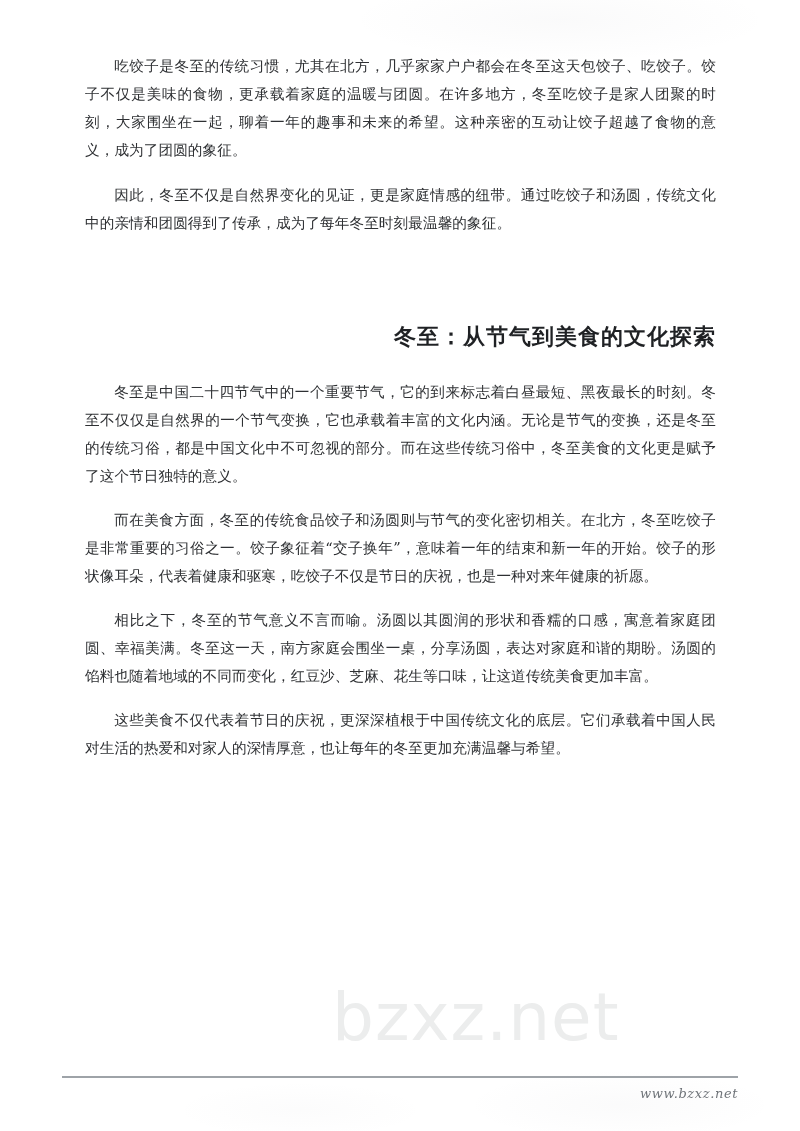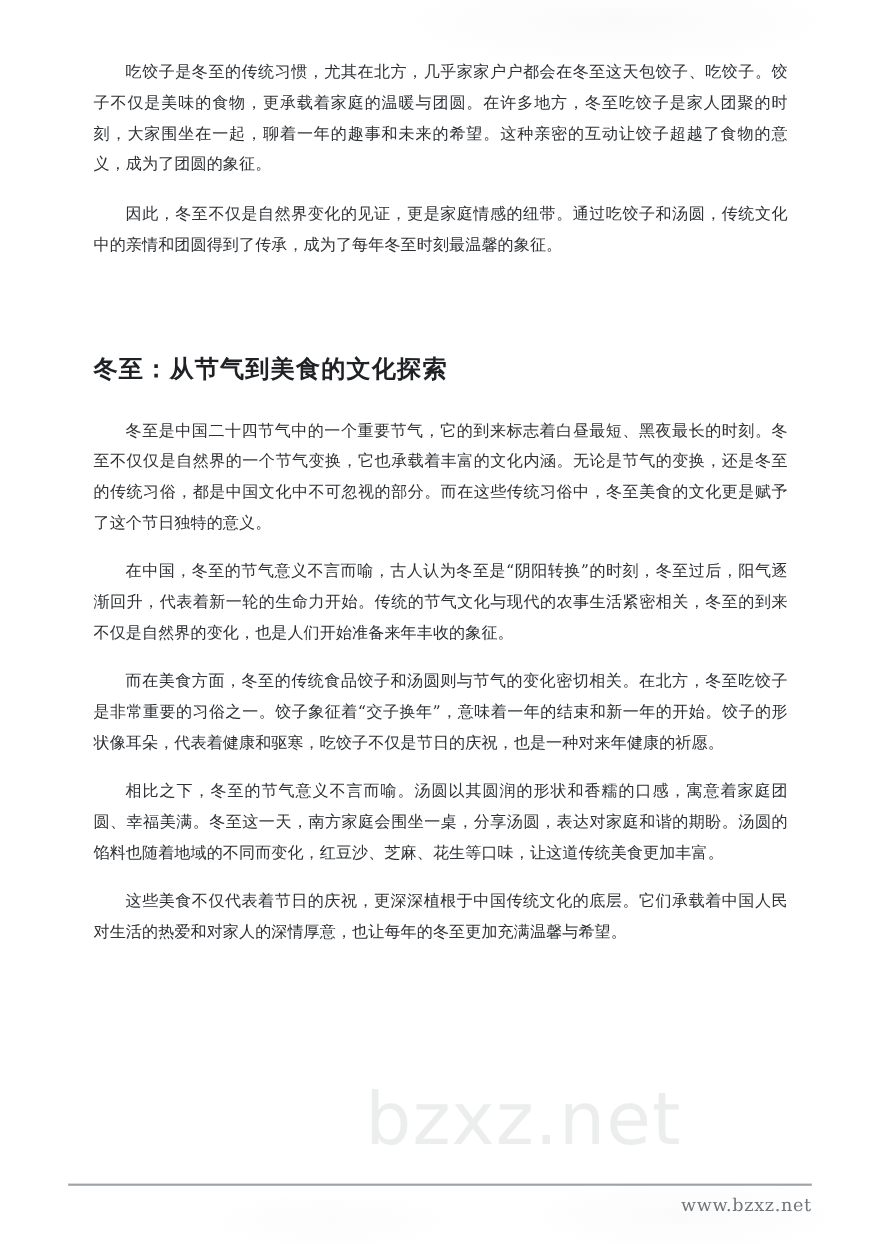--- a/index.html
+++ b/index.html
@@ -58,21 +58,21 @@
     font-family: "DejaVu Serif", "Liberation Serif", serif;
   }
 
   .gap-block { height: 66px; }
 
   h1.article-title {
     margin: 0 0 24px 0;
     font-size: 22px;
     line-height: 34px;
     font-weight: bold;
-    text-align: left;
+    text-align: right;
     color: #1f2124;
     letter-spacing: 1px;
     font-family: "DejaVu Sans", "Liberation Sans", sans-serif;
   }
 
   .section-body p.para { margin-bottom: 16px; }
 
   .watermark {
     position: absolute;
     left: 332px;
@@ -94,21 +94,22 @@
     width: 676px;
     height: 2px;
     background: #9ea3a8;
     z-index: 3;
   }
 
   .footer-url {
     position: absolute;
     right: 62px;
     top: 1086px;
-    font-size: 16px;
+    font-size: 13px;
+    font-style: italic;
     letter-spacing: 0.6px;
     color: #6f7479;
     font-family: "DejaVu Serif", "Liberation Serif", serif;
     z-index: 3;
     text-align: center;
   }
 </style>
 </head>
 <body>
 
@@ -121,21 +122,20 @@
     <div class="section-top">
       <p class="para">吃饺子是冬至的传统习惯，尤其在北方，几乎家家户户都会在冬至这天包饺子、吃饺子。饺子不仅是美味的食物，更承载着家庭的温暖与团圆。在许多地方，冬至吃饺子是家人团聚的时刻，大家围坐在一起，聊着一年的趣事和未来的希望。这种亲密的互动让饺子超越了食物的意义，成为了团圆的象征。</p>
       <p class="para">因此，冬至不仅是自然界变化的见证，更是家庭情感的纽带。通过吃饺子和汤圆，传统文化中的亲情和团圆得到了传承，成为了每年冬至时刻最温馨的象征。</p>
     </div>
 
     <div class="gap-block"></div>
 
     <div class="section-body">
       <h1 class="article-title">冬至：从节气到美食的文化探索</h1>
       <p class="para">冬至是中国二十四节气中的一个重要节气，它的到来标志着白昼最短、黑夜最长的时刻。冬至不仅仅是自然界的一个节气变换，它也承载着丰富的文化内涵。无论是节气的变换，还是冬至的传统习俗，都是中国文化中不可忽视的部分。而在这些传统习俗中，冬至美食的文化更是赋予了这个节日独特的意义。</p>
-      <p class="para">在中国，冬至的节气意义不言而喻，古人认为冬至是“阴阳转换”的时刻，冬至过后，阳气逐渐回升，代表着新一轮的生命力开始。传统的节气文化与现代的农事生活紧密相关，冬至的到来不仅是自然界的变化，也是人们开始准备来年丰收的象征。</p>
       <p class="para">而在美食方面，冬至的传统食品饺子和汤圆则与节气的变化密切相关。在北方，冬至吃饺子是非常重要的习俗之一。饺子象征着“交子换年”，意味着一年的结束和新一年的开始。饺子的形状像耳朵，代表着健康和驱寒，吃饺子不仅是节日的庆祝，也是一种对来年健康的祈愿。</p>
       <p class="para">相比之下，冬至的节气意义不言而喻。汤圆以其圆润的形状和香糯的口感，寓意着家庭团圆、幸福美满。冬至这一天，南方家庭会围坐一桌，分享汤圆，表达对家庭和谐的期盼。汤圆的馅料也随着地域的不同而变化，红豆沙、芝麻、花生等口味，让这道传统美食更加丰富。</p>
       <p class="para">这些美食不仅代表着节日的庆祝，更深深植根于中国传统文化的底层。它们承载着中国人民对生活的热爱和对家人的深情厚意，也让每年的冬至更加充满温馨与希望。</p>
     </div>
 
   </div>
 
   <div class="watermark">bzxz.net</div>
 
   <div class="footer-rule"></div>

